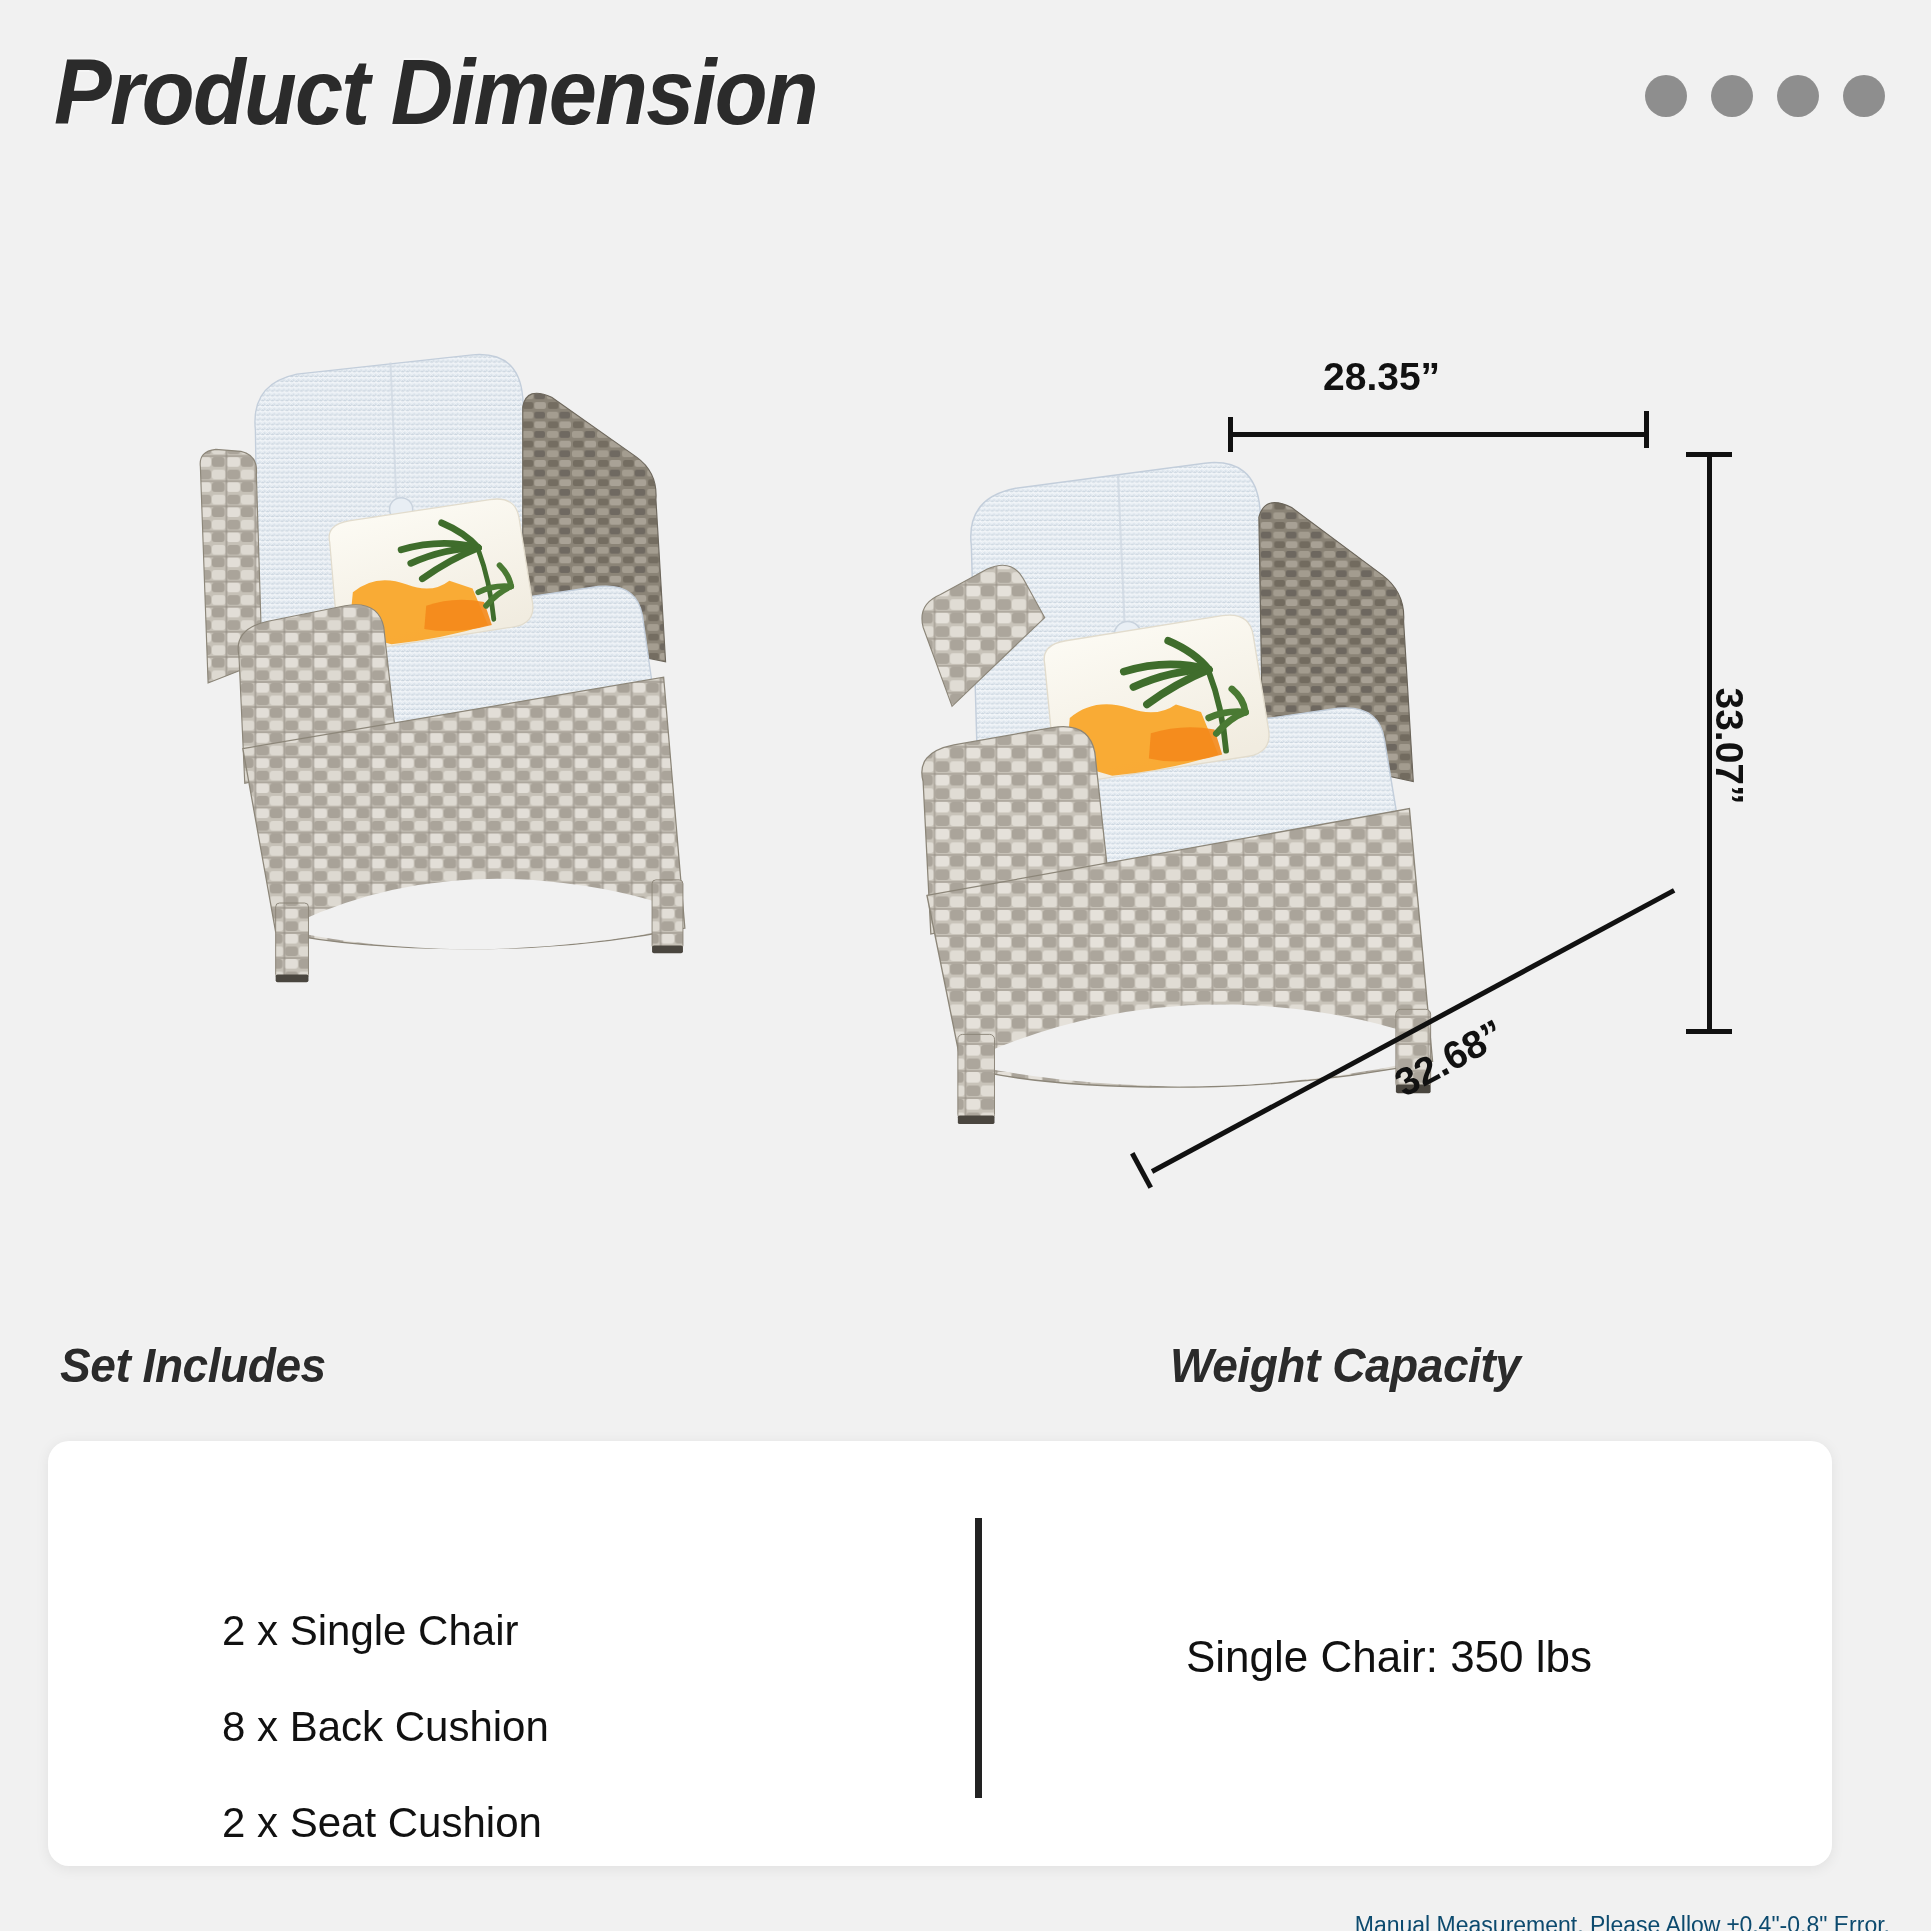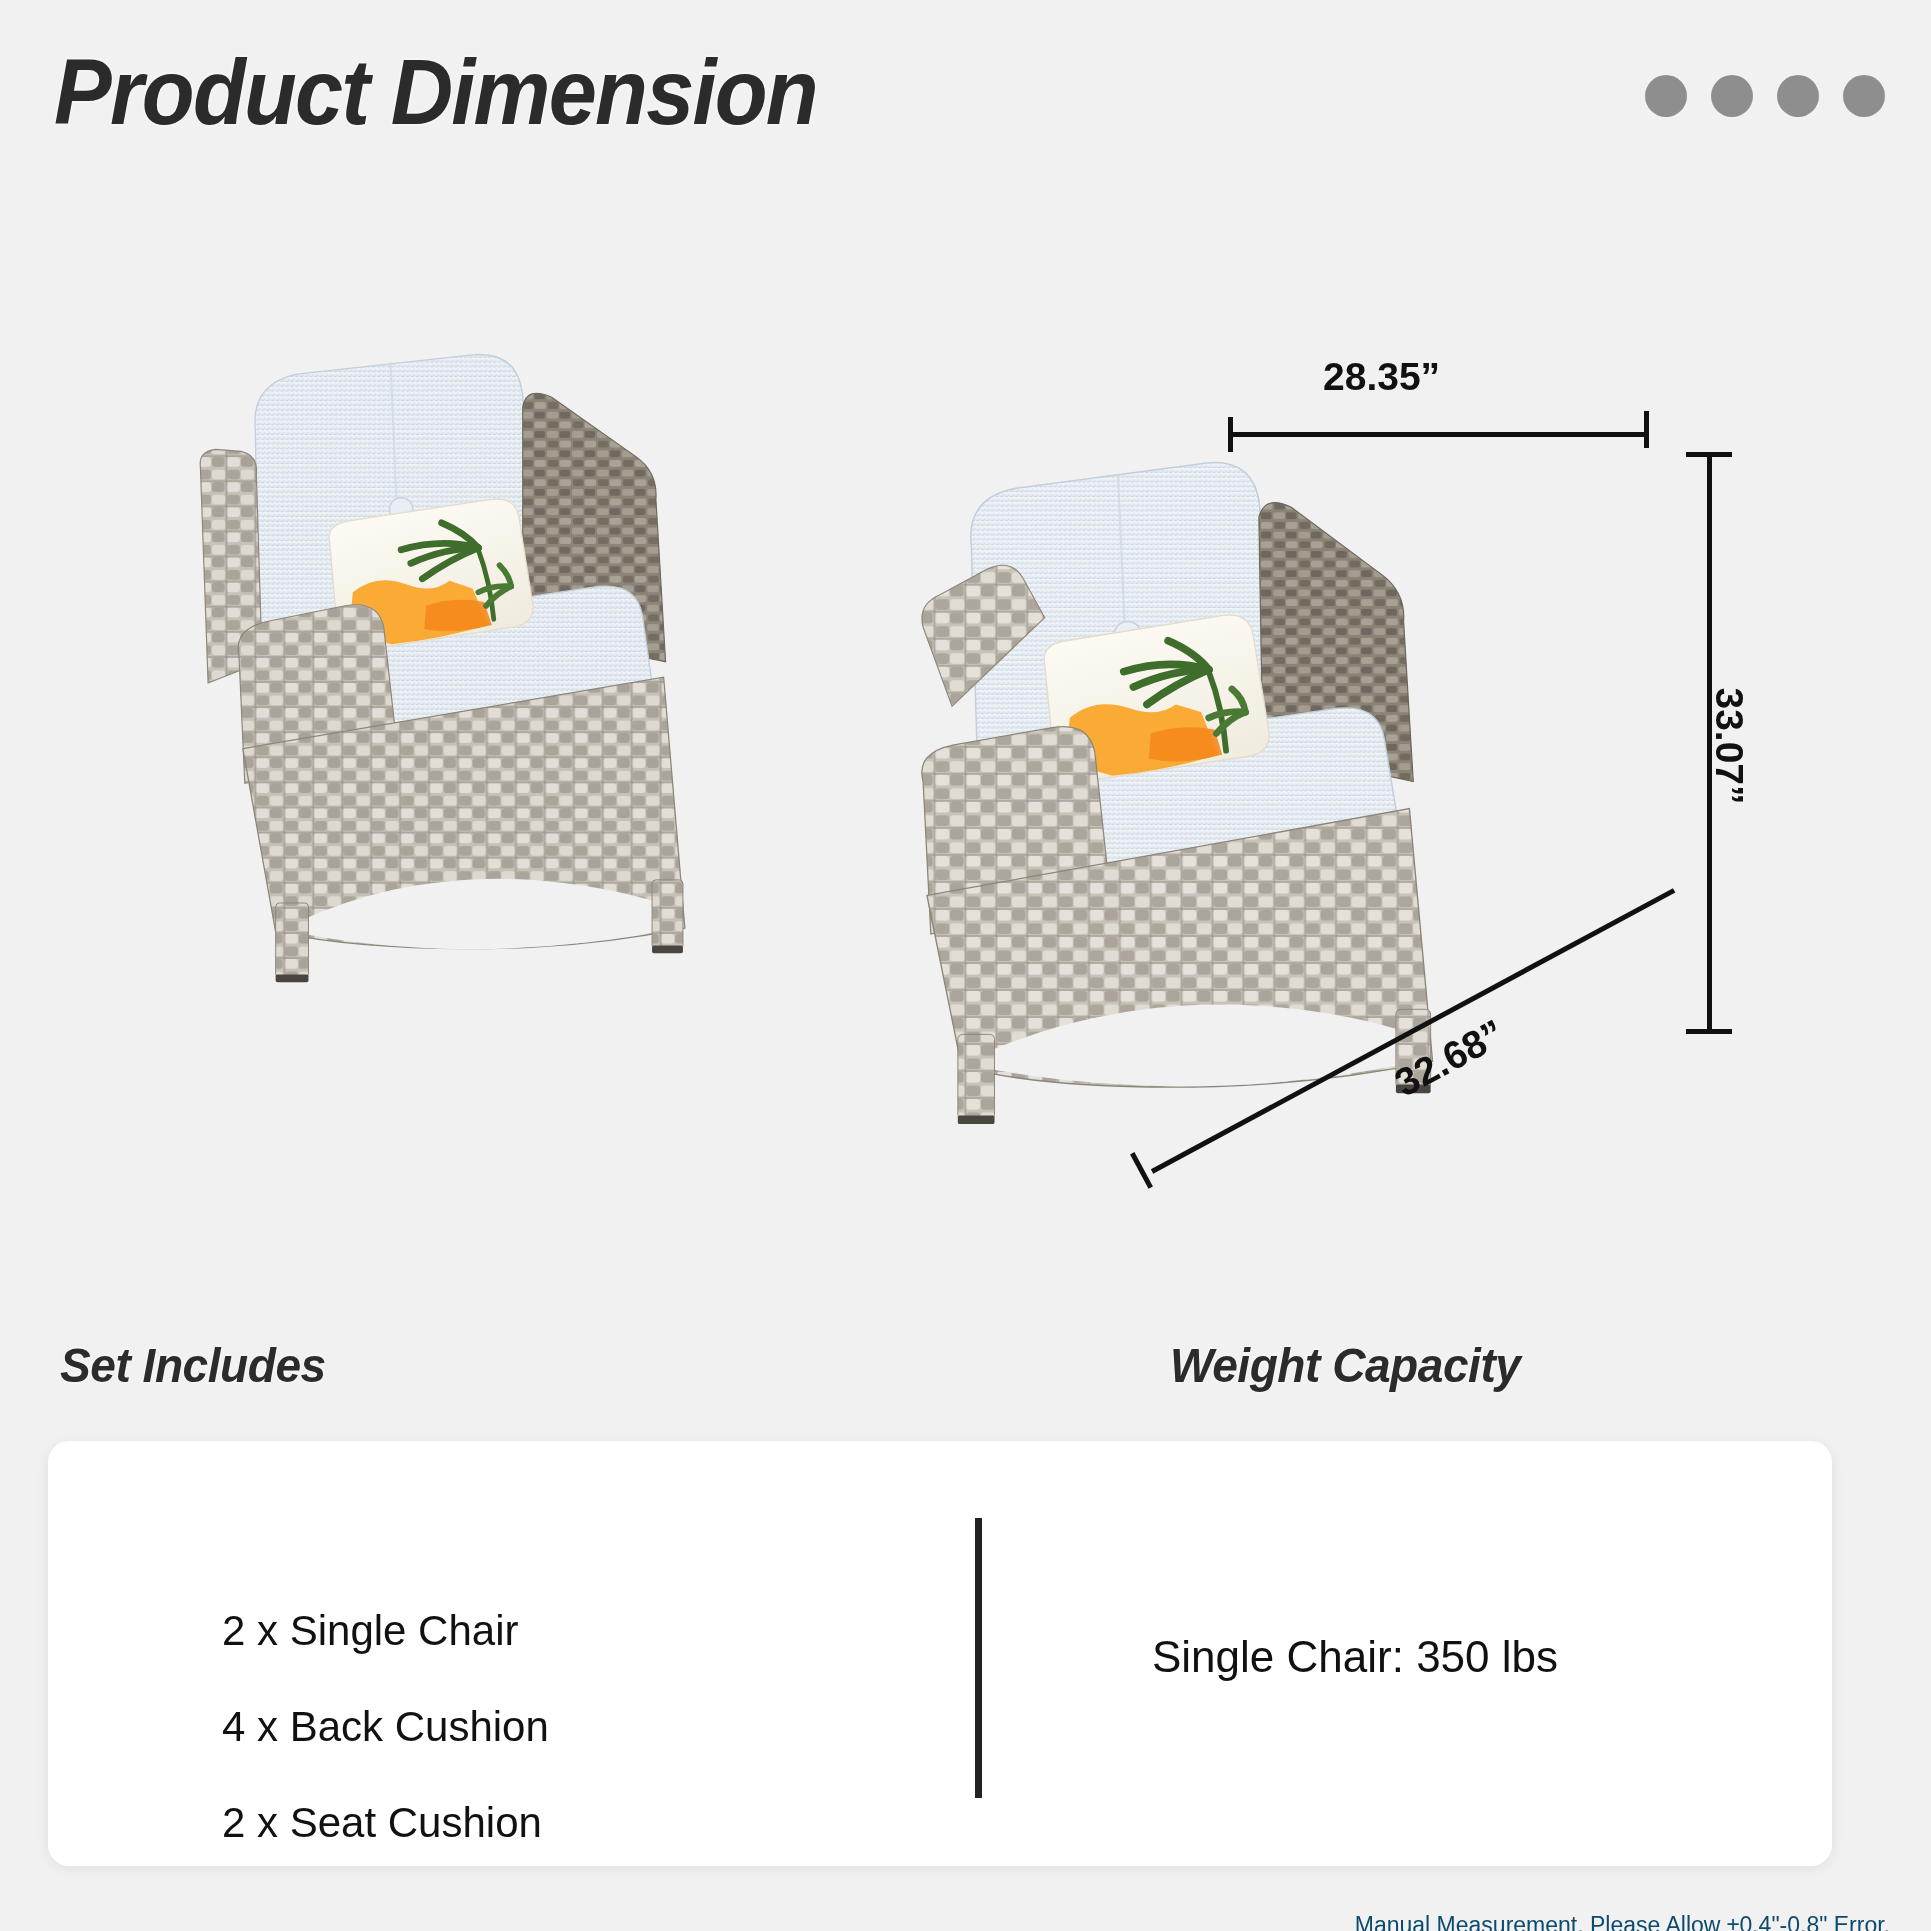--- a/index.html
+++ b/index.html
@@ -66,21 +66,21 @@
   }
   .divider{
     position:absolute; left:975px; top:1518px;
     width:6.8px; height:280px; background:#222;
   }
   .set-list{ position:absolute; left:222px; top:1559px; }
   .set-item{
     font-size:42px; color:#111; margin-bottom:41px; white-space:nowrap;margin-top:48px;
   }
   .wc-value{
-    position:absolute; left:1152px; top:1632px;
+    position:absolute; left:1186px; top:1632px;
     font-size:44px; color:#111; white-space:nowrap;
   }
   .footnote{
     position:absolute; right:41px; top:1888px;
     font-size:23px; color:#0c4a6e; white-space:nowrap;margin-top:24px;
   }
 </style>
 </head>
 <body>
 
@@ -265,20 +265,20 @@
 </div>
 
 <div class="sec-head" id="set-head">Set Includes</div>
 <div class="sec-head" id="wc-head">Weight Capacity</div>
 
 <div class="card"></div>
 <div class="divider"></div>
 
 <div class="set-list">
   <div class="set-item">2 x Single Chair</div>
-  <div class="set-item">4 x Back Cushion</div>
+  <div class="set-item">8 x Back Cushion</div>
   <div class="set-item">2 x Seat Cushion</div>
 </div>
 
 <div class="wc-value">Single Chair: 350 lbs</div>
 
 <div class="footnote">Manual Measurement, Please Allow ±0.4"-0.8" Error.</div>
 
 
 </body></html>

